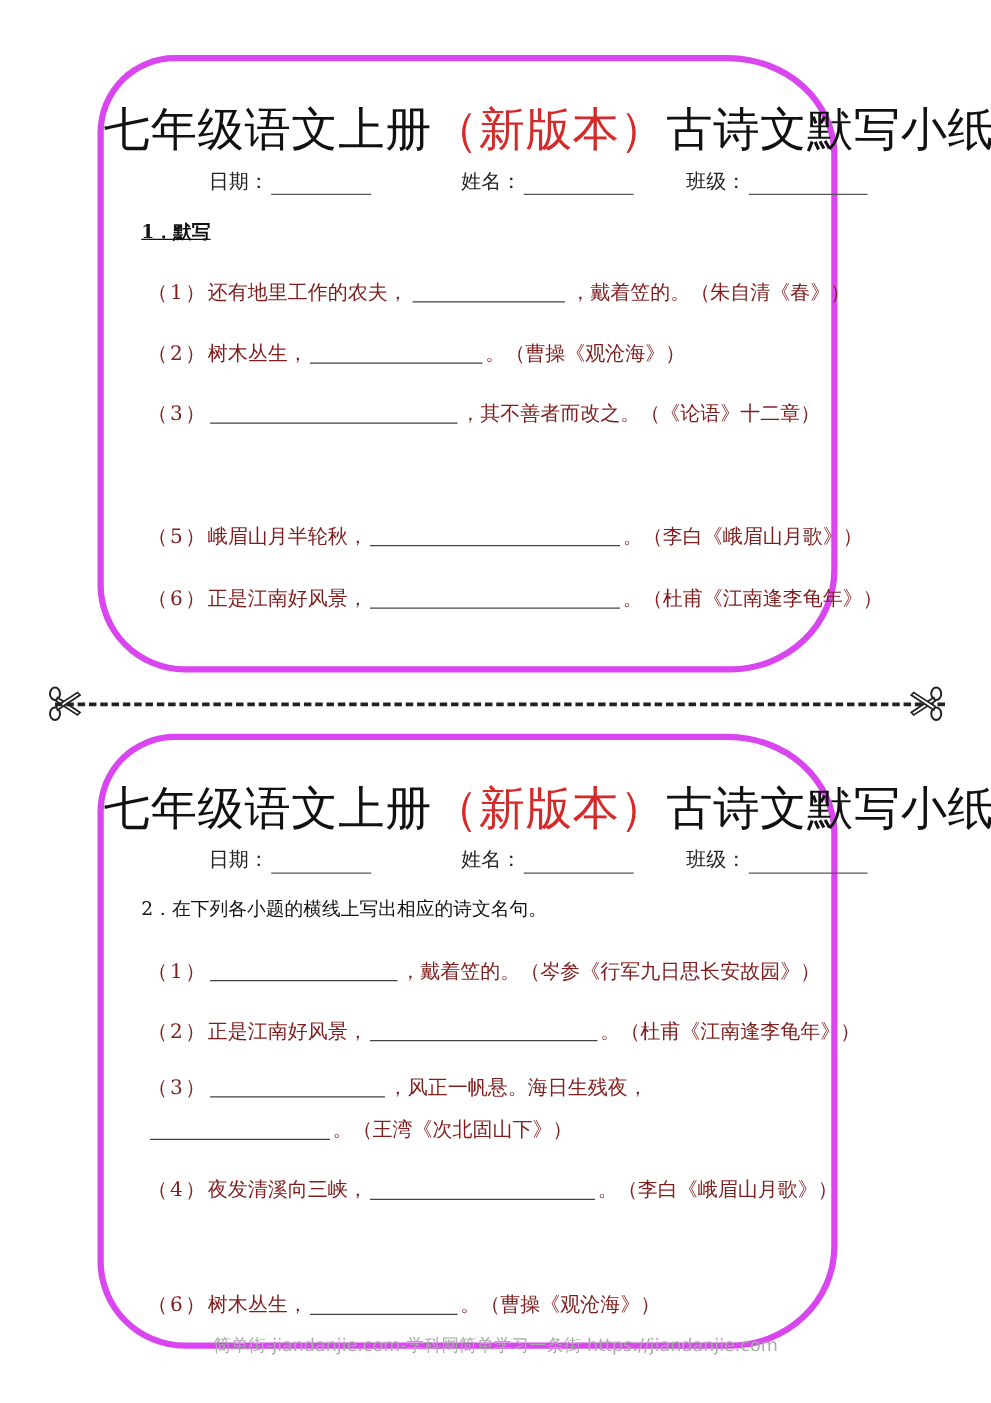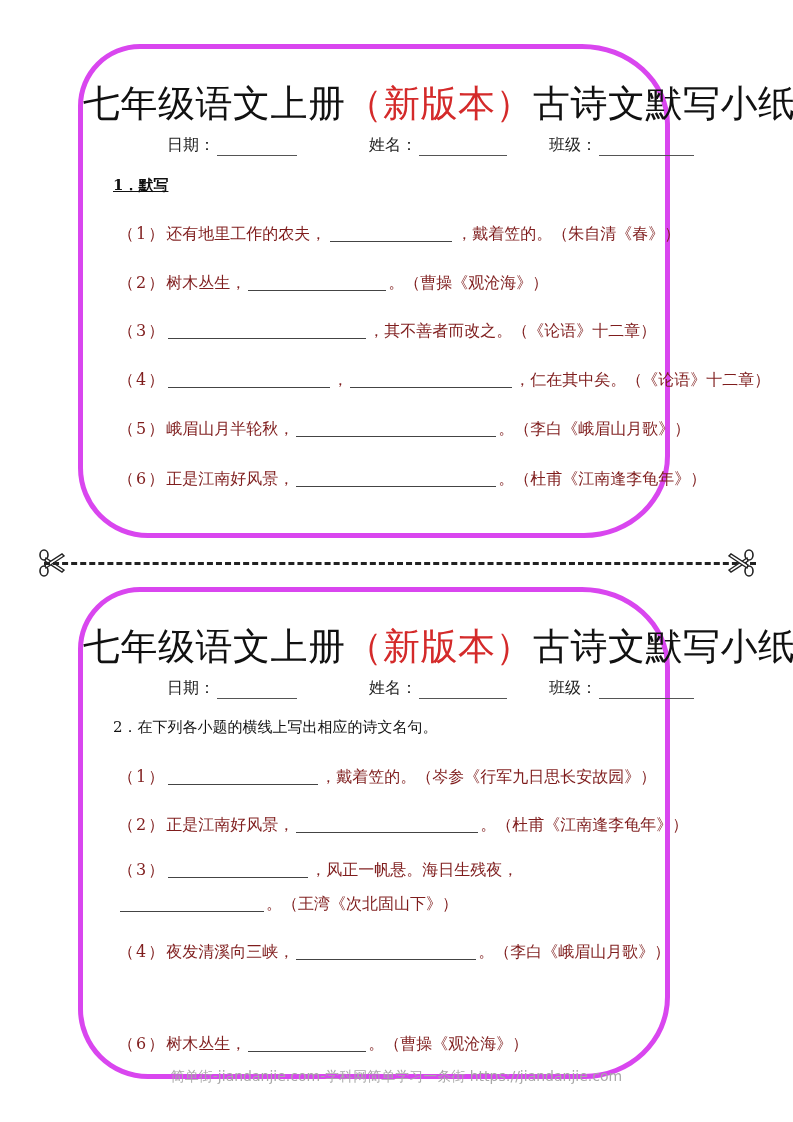--- a/index.html
+++ b/index.html
@@ -131,21 +131,20 @@
   </div>
 
   <div class="section-title">1．默写</div>
 
   <div class="q" style="top:168px"><span class="num">（1）</span><span>还有地里工作的农夫，</span><span class="blank" style="width:122px;margin:0 4px"></span><span>，戴着笠的。（朱自清《春》）</span></div>
 
   <div class="q" style="top:217px"><span class="num">（2）</span><span>树木丛生，</span><span class="blank" style="width:138px;margin:0 2px"></span><span>。（曹操《观沧海》）</span></div>
 
   <div class="q" style="top:265px"><span class="num">（3）</span><span class="blank" style="width:198px;margin:0 2px"></span><span>，其不善者而改之。（《论语》十二章）</span></div>
 
-  <div class="q" style="top:314px"><span class="num">（4）</span><span class="blank" style="width:162px;margin:0 2px"></span><span>，</span><span class="blank" style="width:162px;margin:0 2px"></span><span>，仁在其中矣。（《论语》十二章）</span></div>
 
   <div class="q" style="top:363px"><span class="num">（5）</span><span>峨眉山月半轮秋，</span><span class="blank" style="width:200px;margin:0 2px"></span><span>。（李白《峨眉山月歌》）</span></div>
 
   <div class="q" style="top:413px"><span class="num">（6）</span><span>正是江南好风景，</span><span class="blank" style="width:200px;margin:0 2px"></span><span>。（杜甫《江南逢李龟年》）</span></div>
 </div>
 
 <svg class="scissors left" viewBox="0 0 30 30">
   <ellipse cx="6" cy="7" rx="4" ry="5" fill="none" stroke="#222" stroke-width="1.6"></ellipse>
   <ellipse cx="6" cy="23" rx="4" ry="5" fill="none" stroke="#222" stroke-width="1.6"></ellipse>
   <path d="M8 10 L26 22 L24 24 L7 13 Z" fill="#fff" stroke="#222" stroke-width="1.4"></path>

